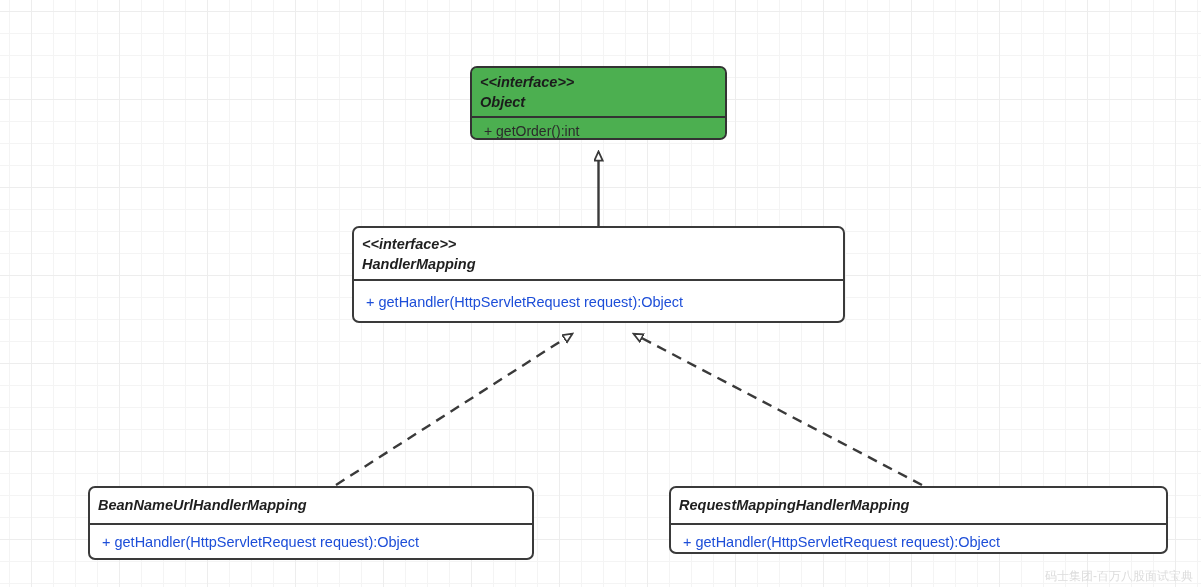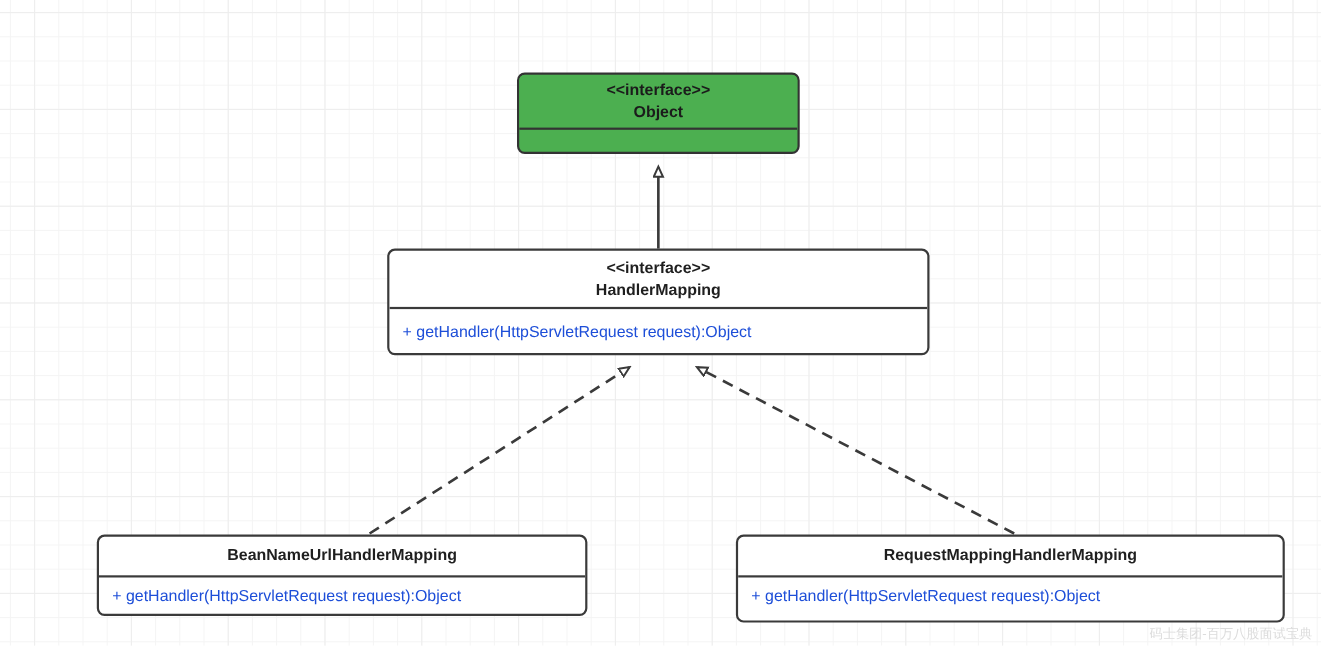--- a/index.html
+++ b/index.html
@@ -41,26 +41,27 @@
   .uml-box {
     position: absolute;
     box-sizing: border-box;
     border: 2.5px solid #3a3a3a;
     border-radius: 7px;
     background: #ffffff;
     overflow: hidden;
   }
   .uml-box .title-cell {
     box-sizing: border-box;
-    text-align: center;
+    text-align: left;
     font-weight: bold;
     color: #1f1f1f;
     line-height: 1.35;
     padding: 2px 8px 6px 8px;
     border-bottom: 2.5px solid #3a3a3a;
+    font-style: italic;
   }
   .uml-box .members-cell {
     box-sizing: border-box;
     text-align: left;
     color: #1d4ed8;
     padding: 8px 12px;
   }
   .stereotype {
     display: block;
     font-weight: bold;
@@ -126,21 +127,21 @@
   #box-beanname .members-cell {
     font-size: 14.5px;
     padding-top: 9px;
   }
 
   
   #box-requestmapping {
     left: 669px;
     top: 486px;
     width: 499px;
-    height: 80px;
+    height: 68px;
   }
   #box-requestmapping .title-cell {
     font-size: 14.5px;
     padding-top: 8px;
     padding-bottom: 7px;
   }
   #box-requestmapping .members-cell {
     font-size: 14.5px;
     padding-top: 9px;
   }
@@ -181,20 +182,23 @@
     <g>
       <line x1="922" y1="485" x2="634" y2="334" stroke="#3a3a3a" stroke-width="2.4" stroke-dasharray="10 7" marker-end="url(#hollow-tri)"></line>
     </g>
   </svg>
 
   <div class="uml-box" id="box-ordered">
     <div class="title-cell">
       <span class="stereotype">&lt;&lt;interface&gt;&gt;</span>
       <span class="cls-name">Object</span>
     </div>
+    <div class="members-cell">
+      <div>+ getOrder():int</div>
+    </div>
   </div>
 
   <div class="uml-box" id="box-handlermapping">
     <div class="title-cell">
       <span class="stereotype">&lt;&lt;interface&gt;&gt;</span>
       <span class="cls-name">HandlerMapping</span>
     </div>
     <div class="members-cell">
       <div>+ getHandler(HttpServletRequest request):Object</div>
     </div>

